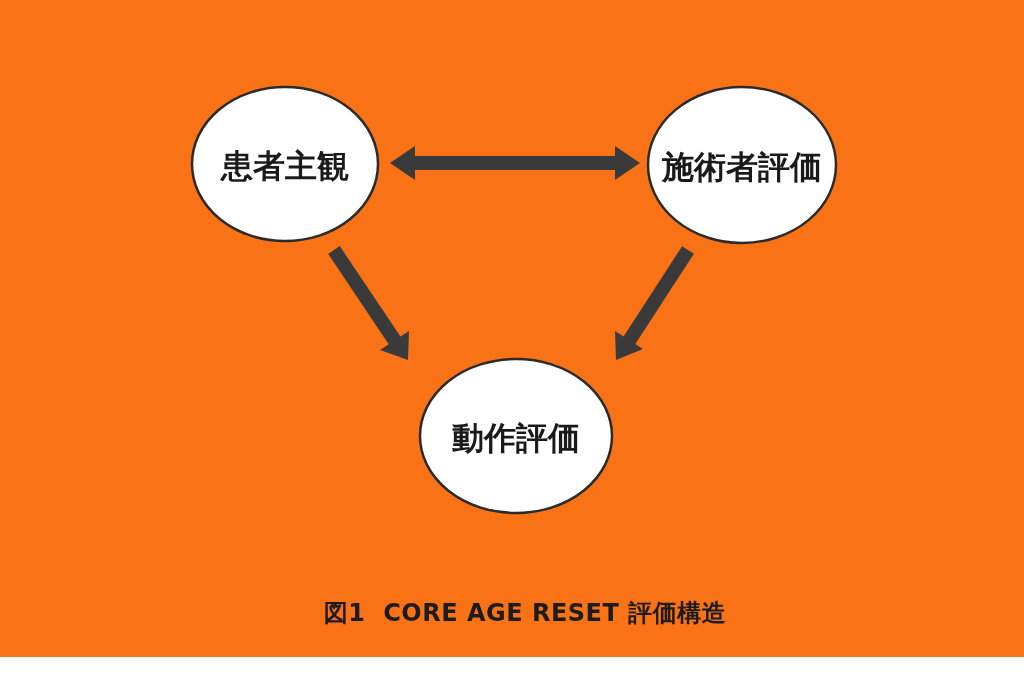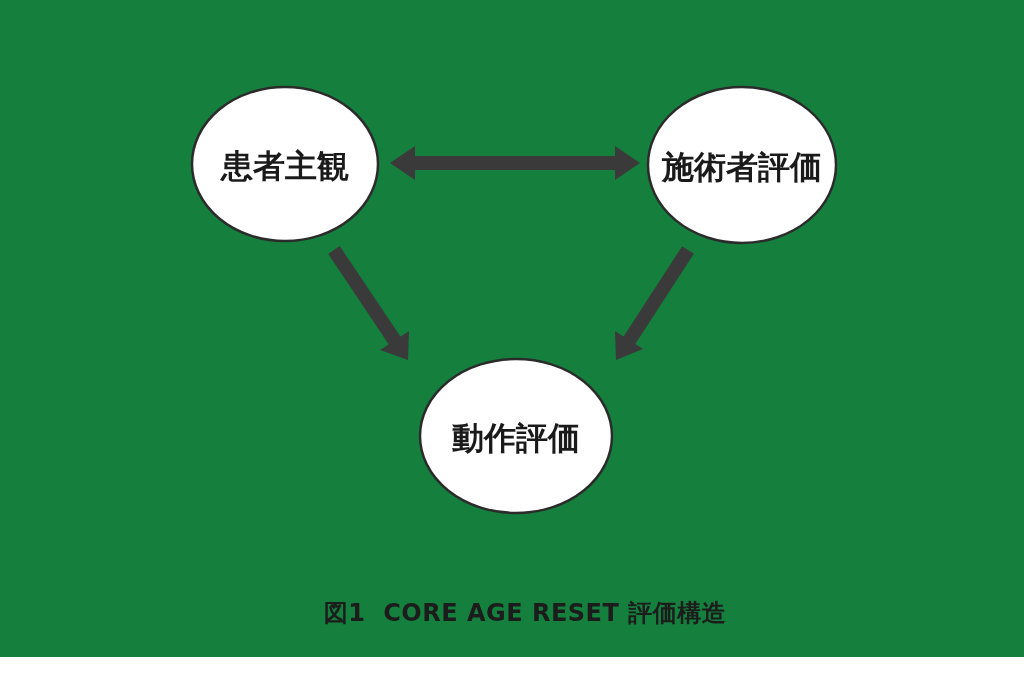--- a/index.html
+++ b/index.html
@@ -5,21 +5,21 @@
   * { margin: 0; padding: 0; box-sizing: border-box; }
   html, body {
     width: 1024px; height: 683px;
     font-family: "DejaVu Sans", "Liberation Sans", sans-serif;
     background: #ffffff;
     overflow: hidden;
   }
   .stage {
     position: relative;
     width: 1024px; height: 657px;
-    background: #15803d;
+    background: #f97316;
     padding-left: 48px;
   }
   svg.diagram {
     position: absolute;
     left: 0; top: 0;
     width: 1024px; height: 683px;
     display: block;
   }
   .node-circle {
     fill: #ffffff;

